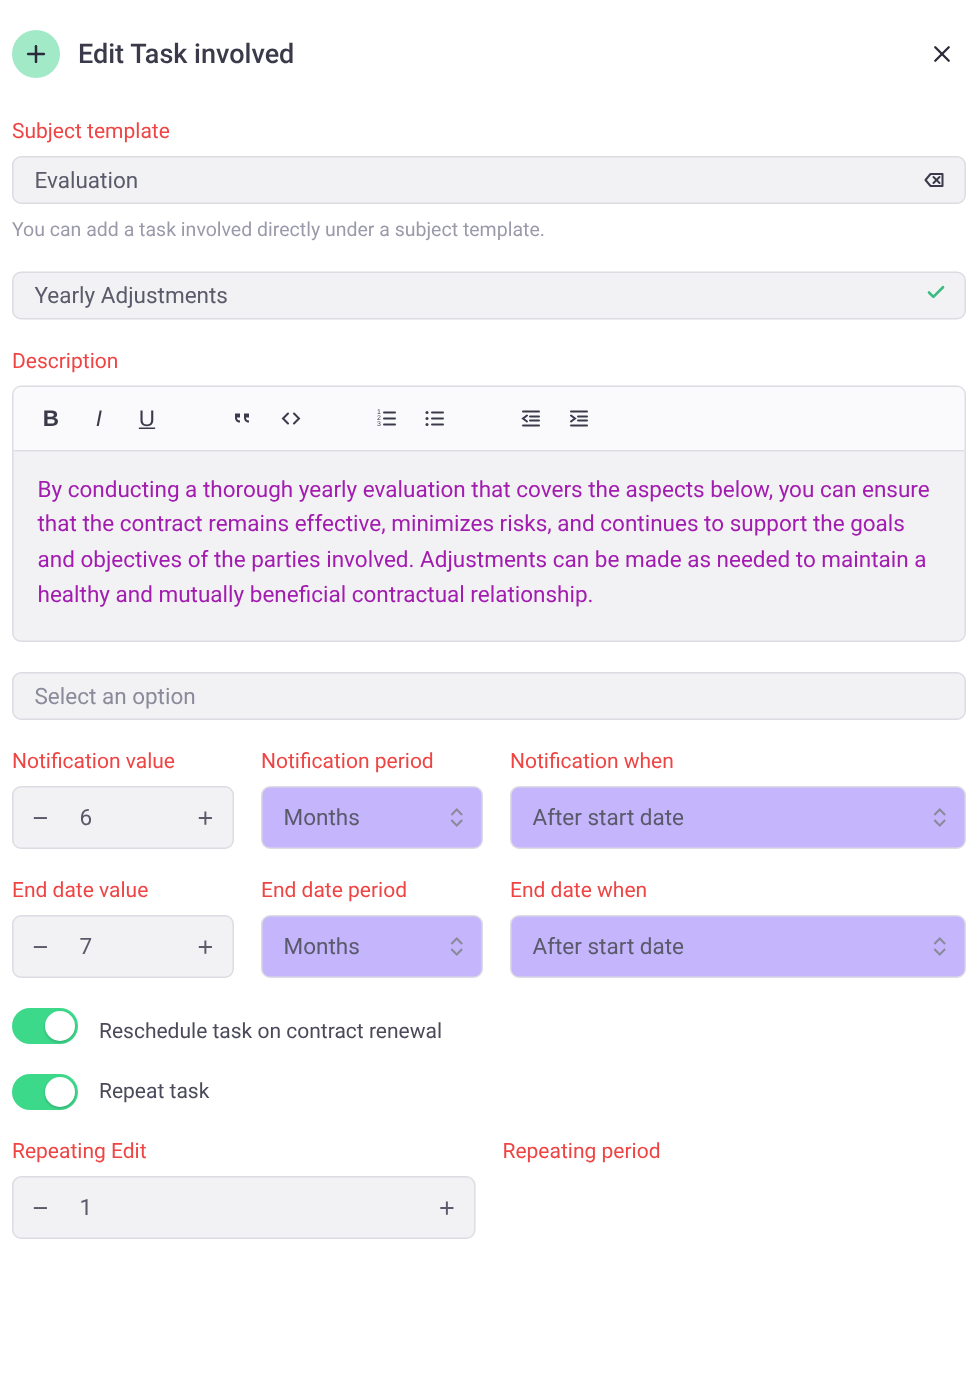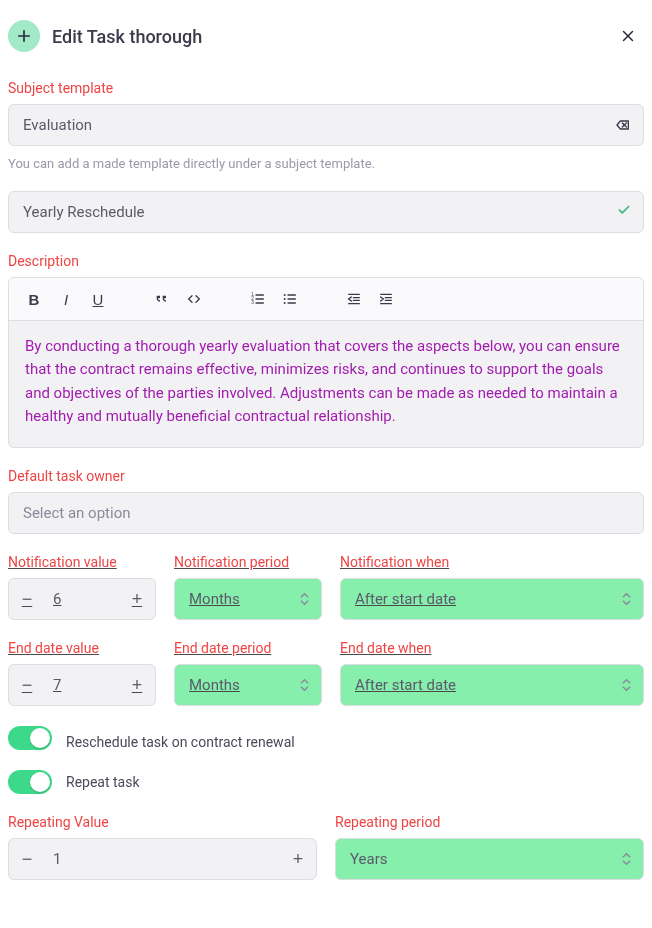--- a/index.html
+++ b/index.html
@@ -51,21 +51,21 @@
       margin-bottom: 8px;
     }
     .help-text {
       font-size: 13px;
       color: #9a9aaa;
       margin-top: 10px;
     }
 
     .input-box {
       width: 100%;
-      height: 42px;
+      height: 32px;
       background: #f2f2f5;
       border: 1px solid #dcdce2;
       border-radius: 6px;
       padding: 4px 14px;
       font-size: 15px;
       color: #5a5a6a;
       display: flex;
       align-items: center;
       position: relative;
     }
@@ -129,21 +129,20 @@
     }
     .editor-body::-webkit-scrollbar { width: 10px; }
     .editor-body::-webkit-scrollbar-track { background: #eaeaef; }
     .editor-body::-webkit-scrollbar-thumb { background: #b8b8c4; border-radius: 2px; }
 
     
     .row3 {
       display: flex;
       gap: 18px;
       margin-bottom: 20px;
-      text-decoration: underline;
     }
     .col { flex: 1; }
     .col-narrow { width: 148px; flex: 0 0 148px; }
     .col-mid { width: 148px; flex: 0 0 148px; }
 
     .stepper {
       display: flex;
       align-items: center;
       height: 42px;
       background: #f2f2f5;
@@ -167,21 +166,21 @@
       flex: 1;
       text-align: left;
       padding-left: 8px;
       font-size: 15px;
       color: #5a5a6a;
     }
 
     .select-box {
       width: 100%;
       height: 42px;
-      background: #86efac;
+      background: #c4b5fd;
       border: 1px solid #dcdce2;
       border-radius: 6px;
       padding: 0 36px 0 14px;
       font-size: 15px;
       color: #5a5a6a;
       display: flex;
       align-items: center;
       position: relative;
       cursor: pointer;
     }
@@ -237,47 +236,47 @@
 </head>
 <body>
 
 <div class="header">
   <div class="plus-badge">
     <svg viewBox="0 0 24 24" fill="none" stroke="#2a2a3a" stroke-width="2.2" stroke-linecap="round">
         <line x1="12" y1="5" x2="12" y2="19"></line>
         <line x1="5" y1="12" x2="19" y2="12"></line>
       </svg>
   </div>
-  <div class="header-title">Edit Task thorough</div>
+  <div class="header-title">Edit Task involved</div>
   <button class="close-btn">
     <svg viewBox="0 0 24 24" fill="none" stroke="#2a2a3a" stroke-width="2" stroke-linecap="round">
         <line x1="6" y1="6" x2="18" y2="18"></line>
         <line x1="6" y1="18" x2="18" y2="6"></line>
       </svg>
   </button>
 </div>
 
 <div class="section">
   <div class="field-label">Subject template</div>
   <div class="input-box with-clear">
     <span>Evaluation</span>
     <span class="clear-icon">
       <svg width="16" height="16" viewBox="0 0 24 24" fill="none" stroke="#3a3a4a" stroke-width="2" stroke-linejoin="round" stroke-linecap="round">
           <path d="M20 6 L8 6 L3 12 L8 18 L20 18 Z"></path>
           <line x1="11" y1="9" x2="17" y2="15"></line>
           <line x1="17" y1="9" x2="11" y2="15"></line>
         </svg>
     </span>
   </div>
-  <div class="help-text">You can add a made template directly under a subject template.</div>
+  <div class="help-text">You can add a task involved directly under a subject template.</div>
 </div>
 
 <div class="section">
   <div class="input-box">
-    <span>Yearly Reschedule</span>
+    <span>Yearly Adjustments</span>
     <span class="check-icon">
       <svg width="14" height="14" viewBox="0 0 24 24" fill="none" stroke="#3dba7f" stroke-width="3" stroke-linecap="round" stroke-linejoin="round">
           <polyline points="4 12 9 17 20 6"></polyline>
         </svg>
     </span>
   </div>
 </div>
 
 <div class="section">
   <div class="field-label">Description</div>
@@ -343,21 +342,20 @@
             <line x1="4" y1="19" x2="20" y2="19"></line>
             <polyline points="4 9 8 12 4 15"></polyline>
           </svg>
       </button>
     </div>
     <div class="editor-body">By conducting a thorough yearly evaluation that covers the aspects below, you can ensure that the contract remains effective, minimizes risks, and continues to support the goals and objectives of the parties involved. Adjustments can be made as needed to maintain a healthy and mutually beneficial contractual relationship.</div>
   </div>
 </div>
 
 <div class="section">
-  <div class="field-label">Default task owner</div>
   <div class="input-box">
     <span class="placeholder">Select an option</span>
   </div>
 </div>
 
 <div class="row3">
   <div class="col-narrow">
     <div class="field-label">Notification value</div>
     <div class="stepper">
       <button class="stepper-btn">−</button>
@@ -439,34 +437,23 @@
   <div class="toggle-label">Reschedule task on contract renewal</div>
 </div>
 
 <div class="toggle-row">
   <div class="toggle"></div>
   <div class="toggle-label">Repeat task</div>
 </div>
 
 <div class="row2">
   <div class="col">
-    <div class="field-label">Repeating Value</div>
+    <div class="field-label">Repeating Edit</div>
     <div class="stepper">
       <button class="stepper-btn">−</button>
       <span class="stepper-val">1</span>
       <button class="stepper-btn">+</button>
     </div>
   </div>
   <div class="col">
     <div class="field-label">Repeating period</div>
-    <div class="select-box">
-      <span>Years</span>
-      <span class="select-arrows">
-        <svg viewBox="0 0 10 6">
-            <path d="M1 5 L5 1 L9 5" fill="none" stroke="currentColor" stroke-width="1.5"></path>
-          </svg>
-        <svg viewBox="0 0 10 6">
-            <path d="M1 1 L5 5 L9 1" fill="none" stroke="currentColor" stroke-width="1.5"></path>
-          </svg>
-      </span>
-    </div>
   </div>
 </div>
 
 </body></html>

